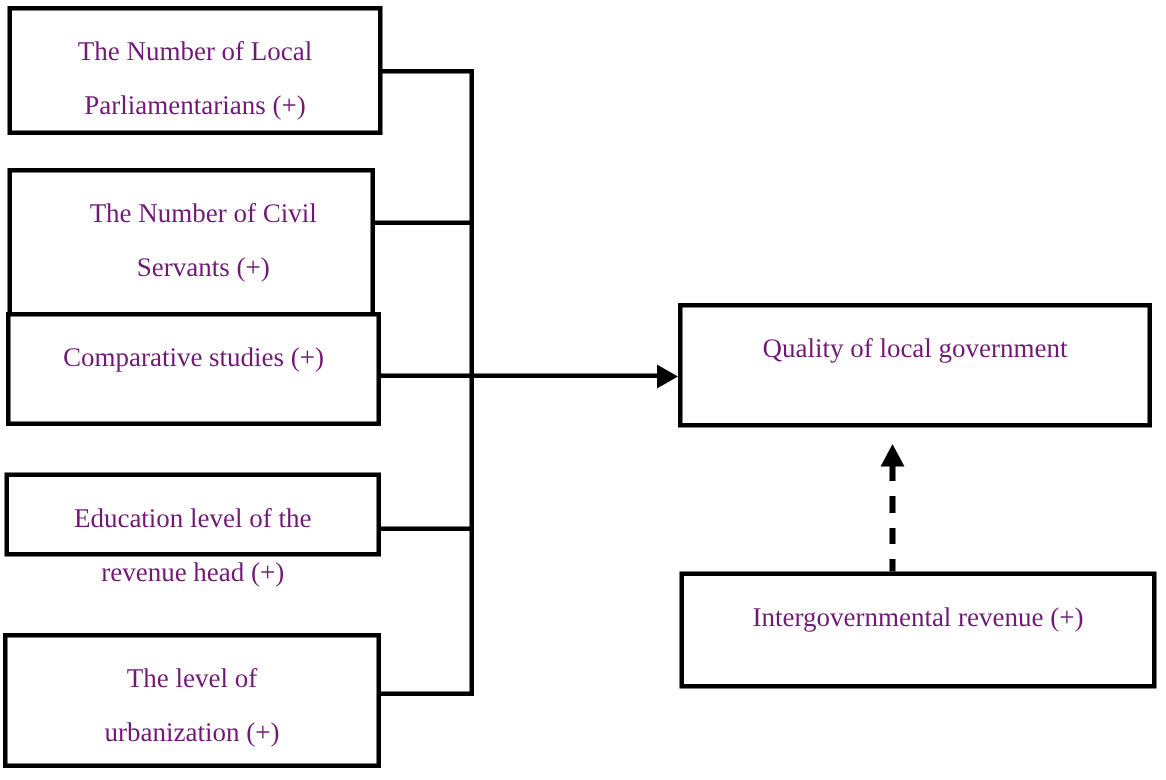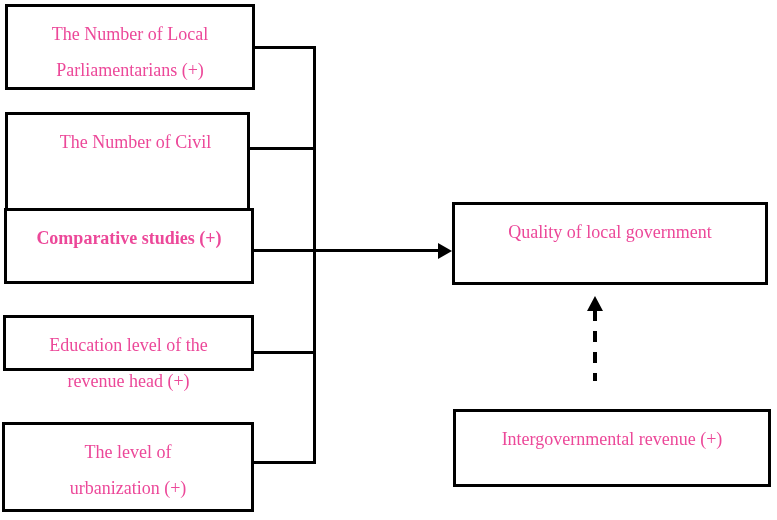--- a/index.html
+++ b/index.html
@@ -6,46 +6,46 @@
     margin: 0;
     padding: 0;
     background: #ffffff;
   }
   #canvas {
     position: relative;
     width: 777px;
     height: 520px;
     background: #ffffff;
     font-family: "Liberation Serif", "DejaVu Serif", serif;
-    color: #ec4899;
+    color: #701a75;
     overflow: hidden;
   }
   .dbox {
     position: absolute;
     border: 3px solid #000000;
     background: #ffffff;
     box-sizing: border-box;
     text-align: center;
     padding-top: 9px;
     font-size: 18px;
   }
   .dbox .ln {
     display: block;
     line-height: 36px;
     white-space: nowrap;
   }
   
   .b1 { left: 5px;   top: 4px;   width: 250px; height: 86px; }
   .b2 { left: 5px;   top: 112px; width: 245px; height: 100px; padding-left: 16px; }
-  .b3 { left: 4px;   top: 208px; width: 250px; height: 76px; font-weight: bold; }
+  .b3 { left: 4px;   top: 208px; width: 250px; height: 76px; }
   .b4 { left: 3px;   top: 315px; width: 251px; height: 56px; }
   .b5 { left: 2px;   top: 422px; width: 252px; height: 90px; }
   
   .bq { left: 452px; top: 202px; width: 316px; height: 83px; }
-  .bi { left: 453px; top: 381px; width: 318px; height: 78px; margin-top: 28px; }
+  .bi { left: 453px; top: 381px; width: 318px; height: 78px; }
 
   .hline, .vline {
     position: absolute;
     background: #000000;
   }
   .stub1 { left: 253px; top: 46px;  width: 62px;  height: 3px; }
   .stub2 { left: 248px; top: 147px; width: 67px;  height: 3px; }
   .stub3 { left: 252px; top: 249px; width: 63px;  height: 3px; }
   .stub4 { left: 252px; top: 351px; width: 63px;  height: 3px; }
   .stub5 { left: 252px; top: 461px; width: 63px;  height: 3px; }
@@ -84,20 +84,21 @@
 
 <div id="canvas">
 
   <div class="dbox b1">
     <span class="ln">The Number of Local</span>
     <span class="ln">Parliamentarians (+)</span>
   </div>
 
   <div class="dbox b2">
     <span class="ln">The Number of Civil</span>
+    <span class="ln">Servants (+)</span>
   </div>
 
   <div class="dbox b3">
     <span class="ln">Comparative studies (+)</span>
   </div>
 
   <div class="dbox b4">
     <span class="ln">Education level of the</span>
     <span class="ln">revenue head (+)</span>
   </div>

